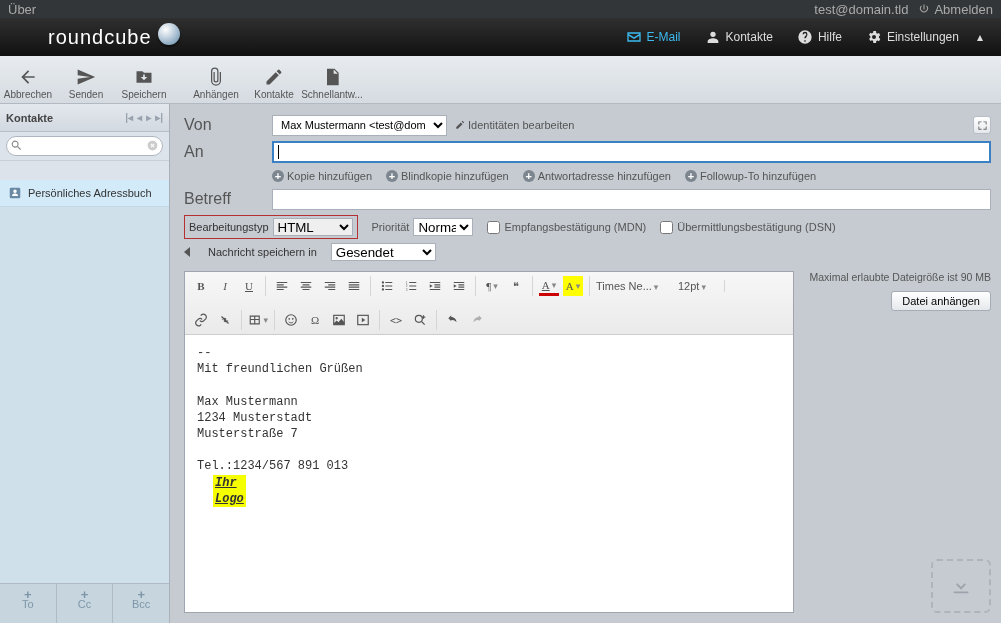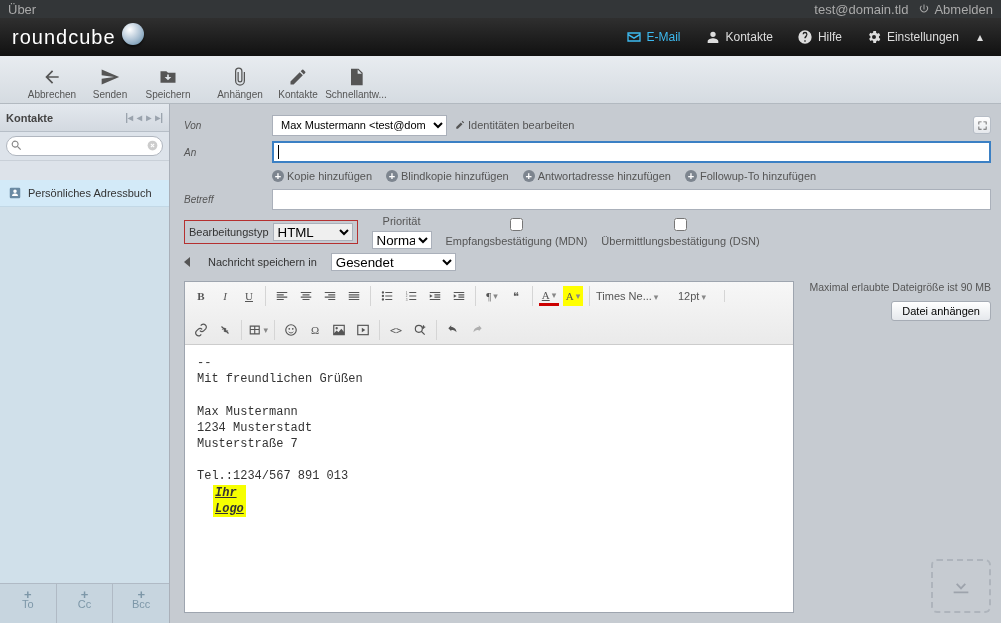--- a/index.html
+++ b/index.html
@@ -1,26 +1,26 @@
 <!DOCTYPE html>
 <html><head>
 <meta charset="utf-8">
 <style>
 * { box-sizing: border-box; margin: 0; padding: 0; }
 body { font-family: "Lucida Grande", Verdana, Arial, sans-serif; font-size: 11px; background: #c6cbd1; width: 1001px; height: 623px; overflow: hidden; color: #333; }
 .topstrip { background: #333638; height: 18px; display: flex; justify-content: space-between; align-items: center; padding: 0 8px; color: #aaa; font-size: 13px; }
 .topstrip .right { display: flex; gap: 10px; align-items: center; }
 .header { background: linear-gradient(#2f2f2f, #111); height: 38px; display: flex; justify-content: space-between; align-items: center; padding: 0 12px; }
-.logo { color: #fff; font-size: 20px; font-weight: 300; letter-spacing: 1px; display: flex; align-items: center; gap: 6px; }
+.logo { color: #fff; font-size: 20px; font-weight: 300; letter-spacing: 1px; display: flex; align-items: center; gap: 6px; margin-left: 36px; }
 .logo-ball { width: 22px; height: 22px; background: radial-gradient(circle at 35% 30%, #fff, #a8bed1 55%, #5a85a2); border-radius: 50%; box-shadow: 0 2px 2px rgba(0,0,0,.5); position: relative; top: -3px; }
 .nav { display: flex; }
 .nav-item { display: flex; align-items: center; gap: 5px; padding: 0 12px; height: 38px; color: #ddd; font-size: 12px; cursor: pointer; }
 .nav-item.active { color: #3dbaf0; }
 .nav-item svg { width: 16px; height: 16px; }
-.toolbar { background: linear-gradient(#e8ecf0, #d5dbe1); height: 48px; display: flex; align-items: flex-end; padding: 2px 24px 0; gap: 2px; border-bottom: 1px solid #b2b9c0; }
+.toolbar { background: linear-gradient(#e8ecf0, #d5dbe1); height: 48px; display: flex; align-items: flex-end; padding: 2px 0 0; gap: 2px; border-bottom: 1px solid #b2b9c0; }
 .tool-btn { display: flex; flex-direction: column; align-items: center; width: 56px; padding: 2px 0 3px; color: #555; font-size: 10px; cursor: pointer; }
 .tool-btn .ic { height: 24px; display: flex; align-items: center; justify-content: center; }
 .tool-btn .ic svg { width: 24px; height: 20px; }
 .content { display: flex; height: calc(623px - 18px - 38px - 48px); }
 .sidebar { width: 170px; background: #dde3ea; border-right: 1px solid #aab0b9; display: flex; flex-direction: column; }
 .side-head { background: linear-gradient(#e3e8ee, #d3d9e0); height: 28px; display: flex; align-items: center; justify-content: space-between; padding: 0 6px; border-bottom: 1px solid #b6bec7; font-weight: bold; font-size: 11px; color: #444; }
 .side-head .pager { display: flex; gap: 4px; }
 .side-head .pager span { color: #9aa3ad; font-size: 10px; }
 .searchbox { padding: 4px 6px; border-bottom: 1px solid #c9d0d8; background: #dde3ea; }
 .searchbox input { width: 100%; height: 20px; border: 1px solid #b0b6bf; border-radius: 10px; padding: 0 20px 0 18px; font-size: 11px; background: #fff; }
@@ -28,36 +28,36 @@
 .search-wrap .mag { position: absolute; left: 4px; top: 3px; color: #888; }
 .search-wrap .clr { position: absolute; right: 4px; top: 3px; color: #bbb; }
 .ab-item { padding: 6px 8px; display: flex; align-items: center; gap: 6px; background: #d3eaf8; border-bottom: 1px solid #c2d8e6; cursor: pointer; margin-top: 19px; }
 .side-fill { flex: 1; background: #d0e0ea; }
 .side-foot { display: flex; border-top: 1px solid #b0bac5; background: #c7d5df; height: 40px; }
 .side-foot div { flex: 1; display: flex; align-items: center; justify-content: center; border-right: 1px solid #b0bac5; color: #7d97a8; font-size: 11px; position: relative; cursor: pointer; }
 .side-foot div:last-child { border-right: none; }
 .side-foot sup { position: absolute; font-size: 13px; font-weight: bold; top: 3px; }
 .compose { flex: 1; background: #c6cbd1; padding: 10px 10px 10px 14px; display: flex; flex-direction: column; }
 .hdr-row { display: flex; align-items: center; margin-bottom: 5px; min-height: 22px; }
-.hdr-row .lbl { width: 88px; color: #555; font-size: 10px; font-style: italic; }
+.hdr-row .lbl { width: 88px; color: #555; font-size: 16px; }
 .hdr-row .fld { flex: 1; display: flex; align-items: center; gap: 8px; }
 .hdr-row select, .hdr-row input[type=text] { height: 21px; border: 1px solid #aab0ba; background: #fff; font-size: 11px; padding: 0 4px; }
 .hdr-row input.full { flex: 1; }
 .from-sel { width: 175px; }
 .to-box { flex: 1; height: 22px; border: 2px solid #3b80c4; background: #fff; display: flex; align-items: center; padding: 0 4px; }
 .to-box .cursor { width: 1px; height: 14px; background: #000; }
 .addlinks { display: flex; gap: 14px; margin: 2px 0 6px 88px; color: #555; }
 .addlinks a { display: flex; align-items: center; gap: 3px; color: #555; text-decoration: none; cursor: pointer; }
 .plus-circ { width: 12px; height: 12px; border-radius: 50%; background: #7d858f; color: #fff; font-size: 11px; line-height: 12px; text-align: center; font-weight: bold; }
 .optrow { display: flex; align-items: center; gap: 14px; margin-bottom: 4px; flex-wrap: wrap; }
-.optgrp { display: flex; align-items: center; gap: 4px; font-size: 11px; color: #555; flex-direction: column; }
+.optgrp { display: flex; align-items: center; gap: 4px; font-size: 11px; color: #555; }
 .red-box { border: 1px solid #b53030; padding: 2px 4px; display: flex; align-items: center; gap: 4px; }
 .red-box select { width: 80px; height: 18px; border: 1px solid #aab0ba; }
 .opt-sel { width: 60px; height: 18px; border: 1px solid #aab0ba; background: #fff; }
-.save-sel { width: 125px; }
+.save-sel { width: 105px; }
 .arrow-toggle { width: 0; height: 0; border-top: 5px solid transparent; border-bottom: 5px solid transparent; border-right: 6px solid #555; margin-right: 4px; }
 .editor-block { flex: 1; display: flex; gap: 12px; margin-top: 6px; min-height: 0; }
 .editor { flex: 1; background: #fff; border: 1px solid #9ea5af; display: flex; flex-direction: column; }
 .etoolbar { background: linear-gradient(#f7f7f7, #eaeaea); border-bottom: 1px solid #ccc; padding: 4px 6px; display: flex; flex-wrap: wrap; align-items: center; gap: 6px; }
 .egrp { display: flex; align-items: center; gap: 4px; padding-right: 6px; border-right: 1px solid #d5d5d5; }
 .egrp:last-child { border-right: none; }
 .ebtn { width: 20px; height: 20px; display: flex; align-items: center; justify-content: center; color: #555; cursor: pointer; font-family: Georgia, serif; }
 .esel { border: none; background: transparent; font-size: 11px; color: #555; }
 .edrop::after { content: "▾"; margin-left: 2px; font-size: 9px; color: #888; }
 .ebody { flex: 1; padding: 10px 12px; font-family: "Courier New", monospace; font-size: 12px; line-height: 1.35; overflow: auto; background: #fff; }

